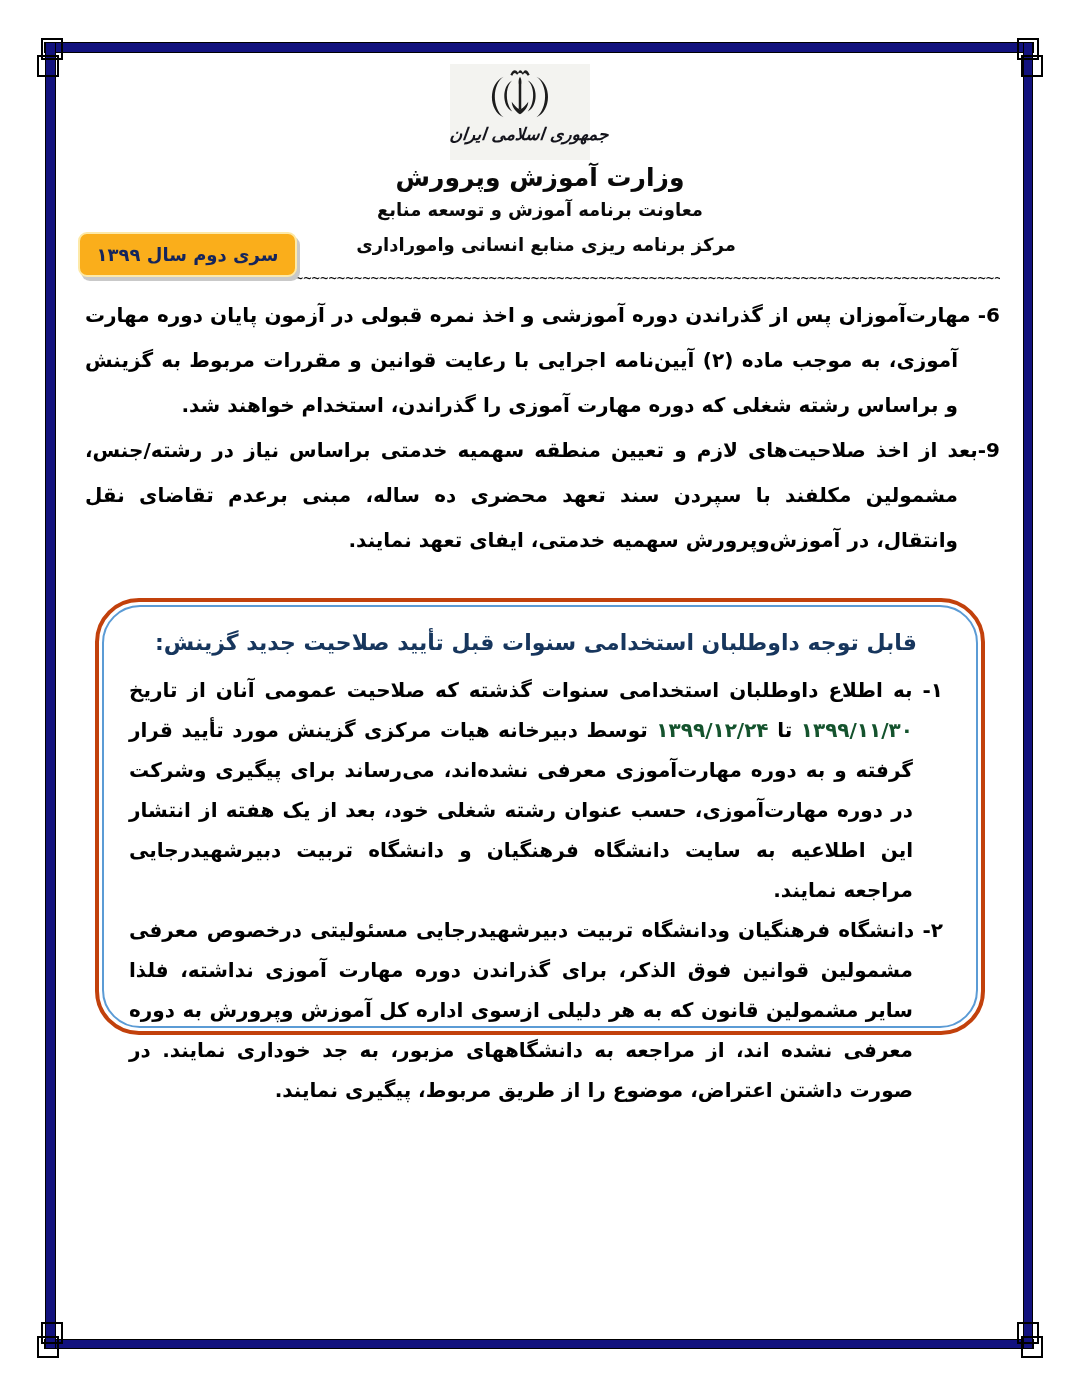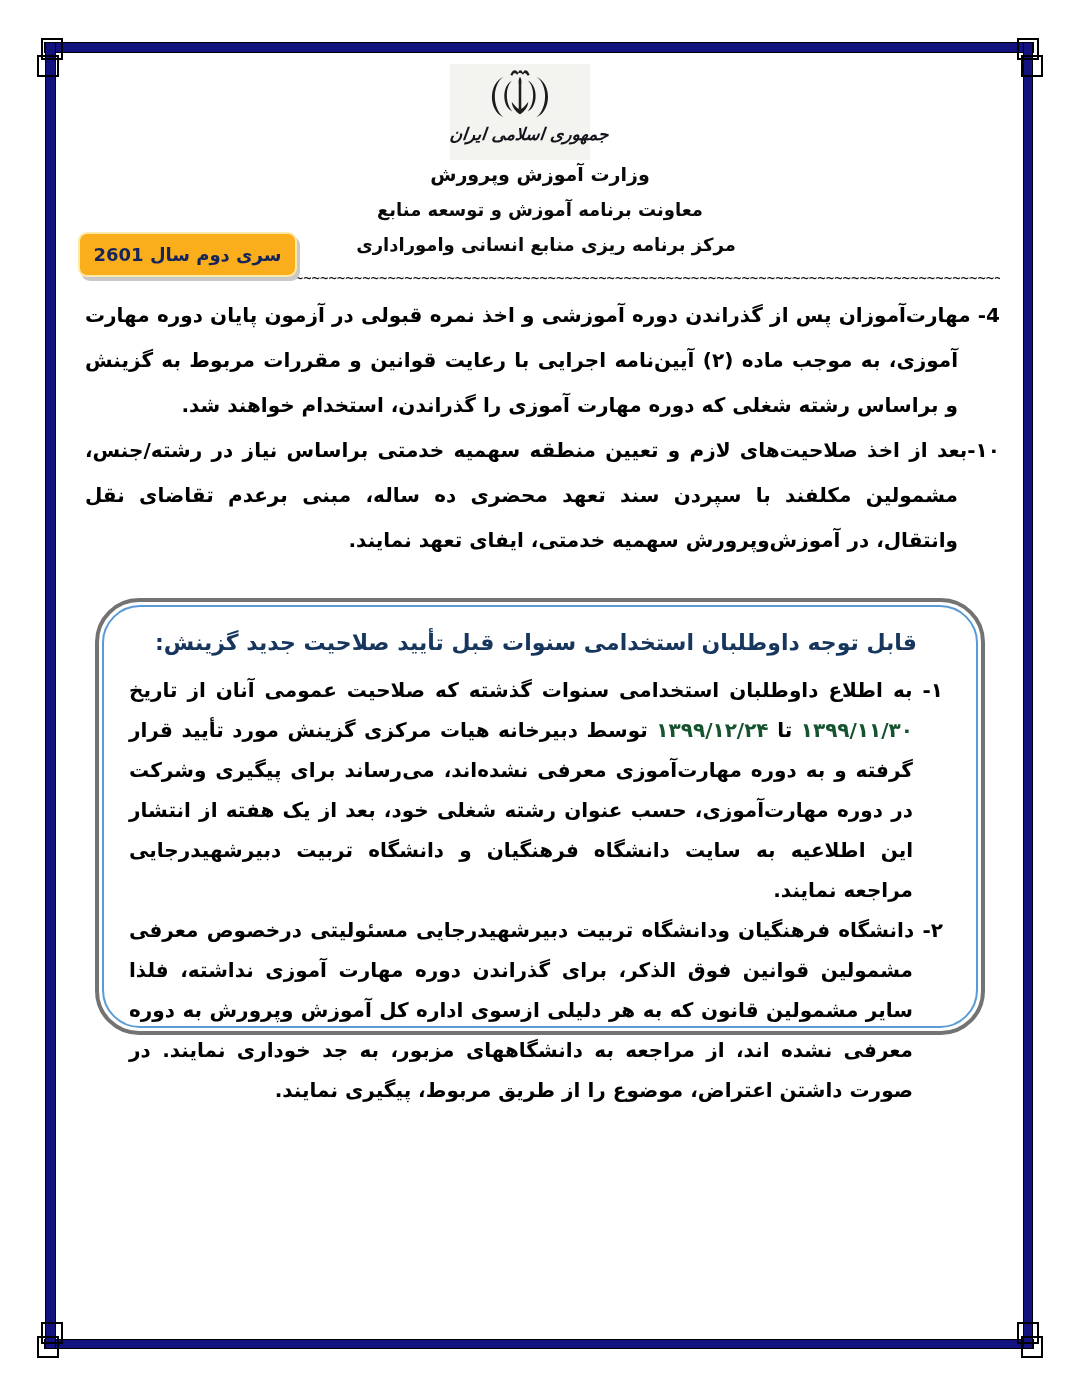--- a/index.html
+++ b/index.html
@@ -27,21 +27,21 @@
   }
   .logo-box svg { display:block; margin:2px auto 0 auto; }
   .emblem-caption {
     font-style:italic; font-weight:bold; font-size:17px; color:#14141c;
     transform:skewX(-6deg); white-space:nowrap; line-height:20px;
   }
   .hdr-line {
     position:absolute; left:0; width:1080px; text-align:center;
     font-weight:bold; color:#0a0a0a; direction:rtl; z-index:3;
   }
-  .hdr-1 { top:163px; font-size:19px; }
+  .hdr-1 { top:163px; font-size:25px; }
   .hdr-2 { top:199px; font-size:18px; }
   .hdr-3 { top:234px; font-size:18px;padding-left:12px; }
 
   
   .badge {
     position:absolute; left:78px; top:232px; width:219px; height:45px;
     background:#FAAE1B; border:2.5px solid #FDE9A8; border-radius:9px;
     box-shadow:3px 4px 0 #c9c9c9;
     display:flex; align-items:center; justify-content:center;
     direction:rtl; z-index:4;
@@ -62,21 +62,21 @@
     direction:rtl; text-align:justify; z-index:3;
   }
   .body-text p {
     font-size:20px; line-height:45px; font-weight:bold; color:#000;
     padding-right:42px; text-indent:-42px; margin:0;
   }
 
   
   .notice-box {
     position:absolute; left:95px; top:598px; width:890px; height:437px;
-    border:4px solid #737373; border-radius:44px; background:#fff; z-index:3;
+    border:4px solid #c2410c; border-radius:44px; background:#fff; z-index:3;
   }
   .notice-inner-line {
     position:absolute; top:3px; left:3px; right:3px; bottom:3px;
     border:2px solid #5B9BD5; border-radius:38px; pointer-events:none;
   }
   .notice-content {
     position:absolute; top:24px; left:30px; right:38px; bottom:14px;
     direction:rtl;
   }
   .notice-title {
@@ -128,28 +128,28 @@
       </svg>
     </span>
     <div class="emblem-caption">جمهوری اسلامی ایران</div>
   </div>
 
   <div class="hdr-line hdr-1">وزارت آموزش وپرورش</div>
   <div class="hdr-line hdr-2">معاونت برنامه آموزش و توسعه منابع</div>
   <div class="hdr-line hdr-3">مرکز برنامه ریزی منابع انسانی واموراداری</div>
 
   <div class="badge">
-    <span>سری دوم سال 2601</span>
+    <span>سری دوم سال ۱۳۹۹</span>
   </div>
 
   <div class="divider">~~~~~~~~~~~~~~~~~~~~~~~~~~~~~~~~~~~~~~~~~~~~~~~~~~~~~~~~~~~~~~~~~~~~~~~~~~~~~~~~~~~~~~~~~~~~~~~~~~~~~~~~~~~~~~~~~~~~~~~~~~~~~~</div>
 
   <div class="body-text">
-    <p>4- مهارت‌آموزان پس از گذراندن دوره آموزشی و اخذ نمره قبولی در آزمون پایان دوره مهارت آموزی، به موجب ماده (۲) آیین‌نامه اجرایی با رعایت قوانین و مقررات مربوط به گزینش و براساس رشته شغلی که دوره مهارت آموزی را گذراندن، استخدام خواهند شد.</p>
-    <p>۱۰-بعد از اخذ صلاحیت‌های لازم و تعیین منطقه سهمیه خدمتی براساس نیاز در رشته/جنس، مشمولین مکلفند با سپردن سند تعهد محضری ده ساله، مبنی برعدم تقاضای نقل وانتقال، در آموزش‌وپرورش سهمیه خدمتی، ایفای تعهد نمایند.</p>
+    <p>6- مهارت‌آموزان پس از گذراندن دوره آموزشی و اخذ نمره قبولی در آزمون پایان دوره مهارت آموزی، به موجب ماده (۲) آیین‌نامه اجرایی با رعایت قوانین و مقررات مربوط به گزینش و براساس رشته شغلی که دوره مهارت آموزی را گذراندن، استخدام خواهند شد.</p>
+    <p>9-بعد از اخذ صلاحیت‌های لازم و تعیین منطقه سهمیه خدمتی براساس نیاز در رشته/جنس، مشمولین مکلفند با سپردن سند تعهد محضری ده ساله، مبنی برعدم تقاضای نقل وانتقال، در آموزش‌وپرورش سهمیه خدمتی، ایفای تعهد نمایند.</p>
   </div>
 
   <div class="notice-box">
     <div class="notice-inner-line"></div>
     <div class="notice-content">
       <div class="notice-title">قابل توجه داوطلبان استخدامی سنوات قبل تأیید صلاحیت جدید گزینش:</div>
       <p class="notice-item"><span>۱- به اطلاع داوطلبان استخدامی سنوات گذشته که صلاحیت عمومی آنان از تاریخ </span><span class="date">۱۳۹۹/۱۱/۳۰</span><span> تا </span><span class="date">۱۳۹۹/۱۲/۲۴</span><span> توسط دبیرخانه هیات مرکزی گزینش مورد تأیید قرار گرفته و به دوره مهارت‌آموزی معرفی نشده‌اند، می‌رساند برای پیگیری وشرکت در دوره مهارت‌آموزی، حسب عنوان رشته شغلی خود، بعد از یک هفته از انتشار این اطلاعیه به سایت دانشگاه فرهنگیان و دانشگاه تربیت دبیرشهیدرجایی مراجعه نمایند.</span></p>
       <p class="notice-item">۲- دانشگاه فرهنگیان ودانشگاه تربیت دبیرشهیدرجایی مسئولیتی درخصوص معرفی مشمولین قوانین فوق الذکر، برای گذراندن دوره مهارت آموزی نداشته، فلذا سایر مشمولین قانون که به هر دلیلی ازسوی اداره کل آموزش وپرورش به دوره معرفی نشده اند، از مراجعه به دانشگاههای مزبور، به جد خوداری نمایند. در صورت داشتن اعتراض، موضوع را از طریق مربوط، پیگیری نمایند.</p>
     </div>
   </div>

